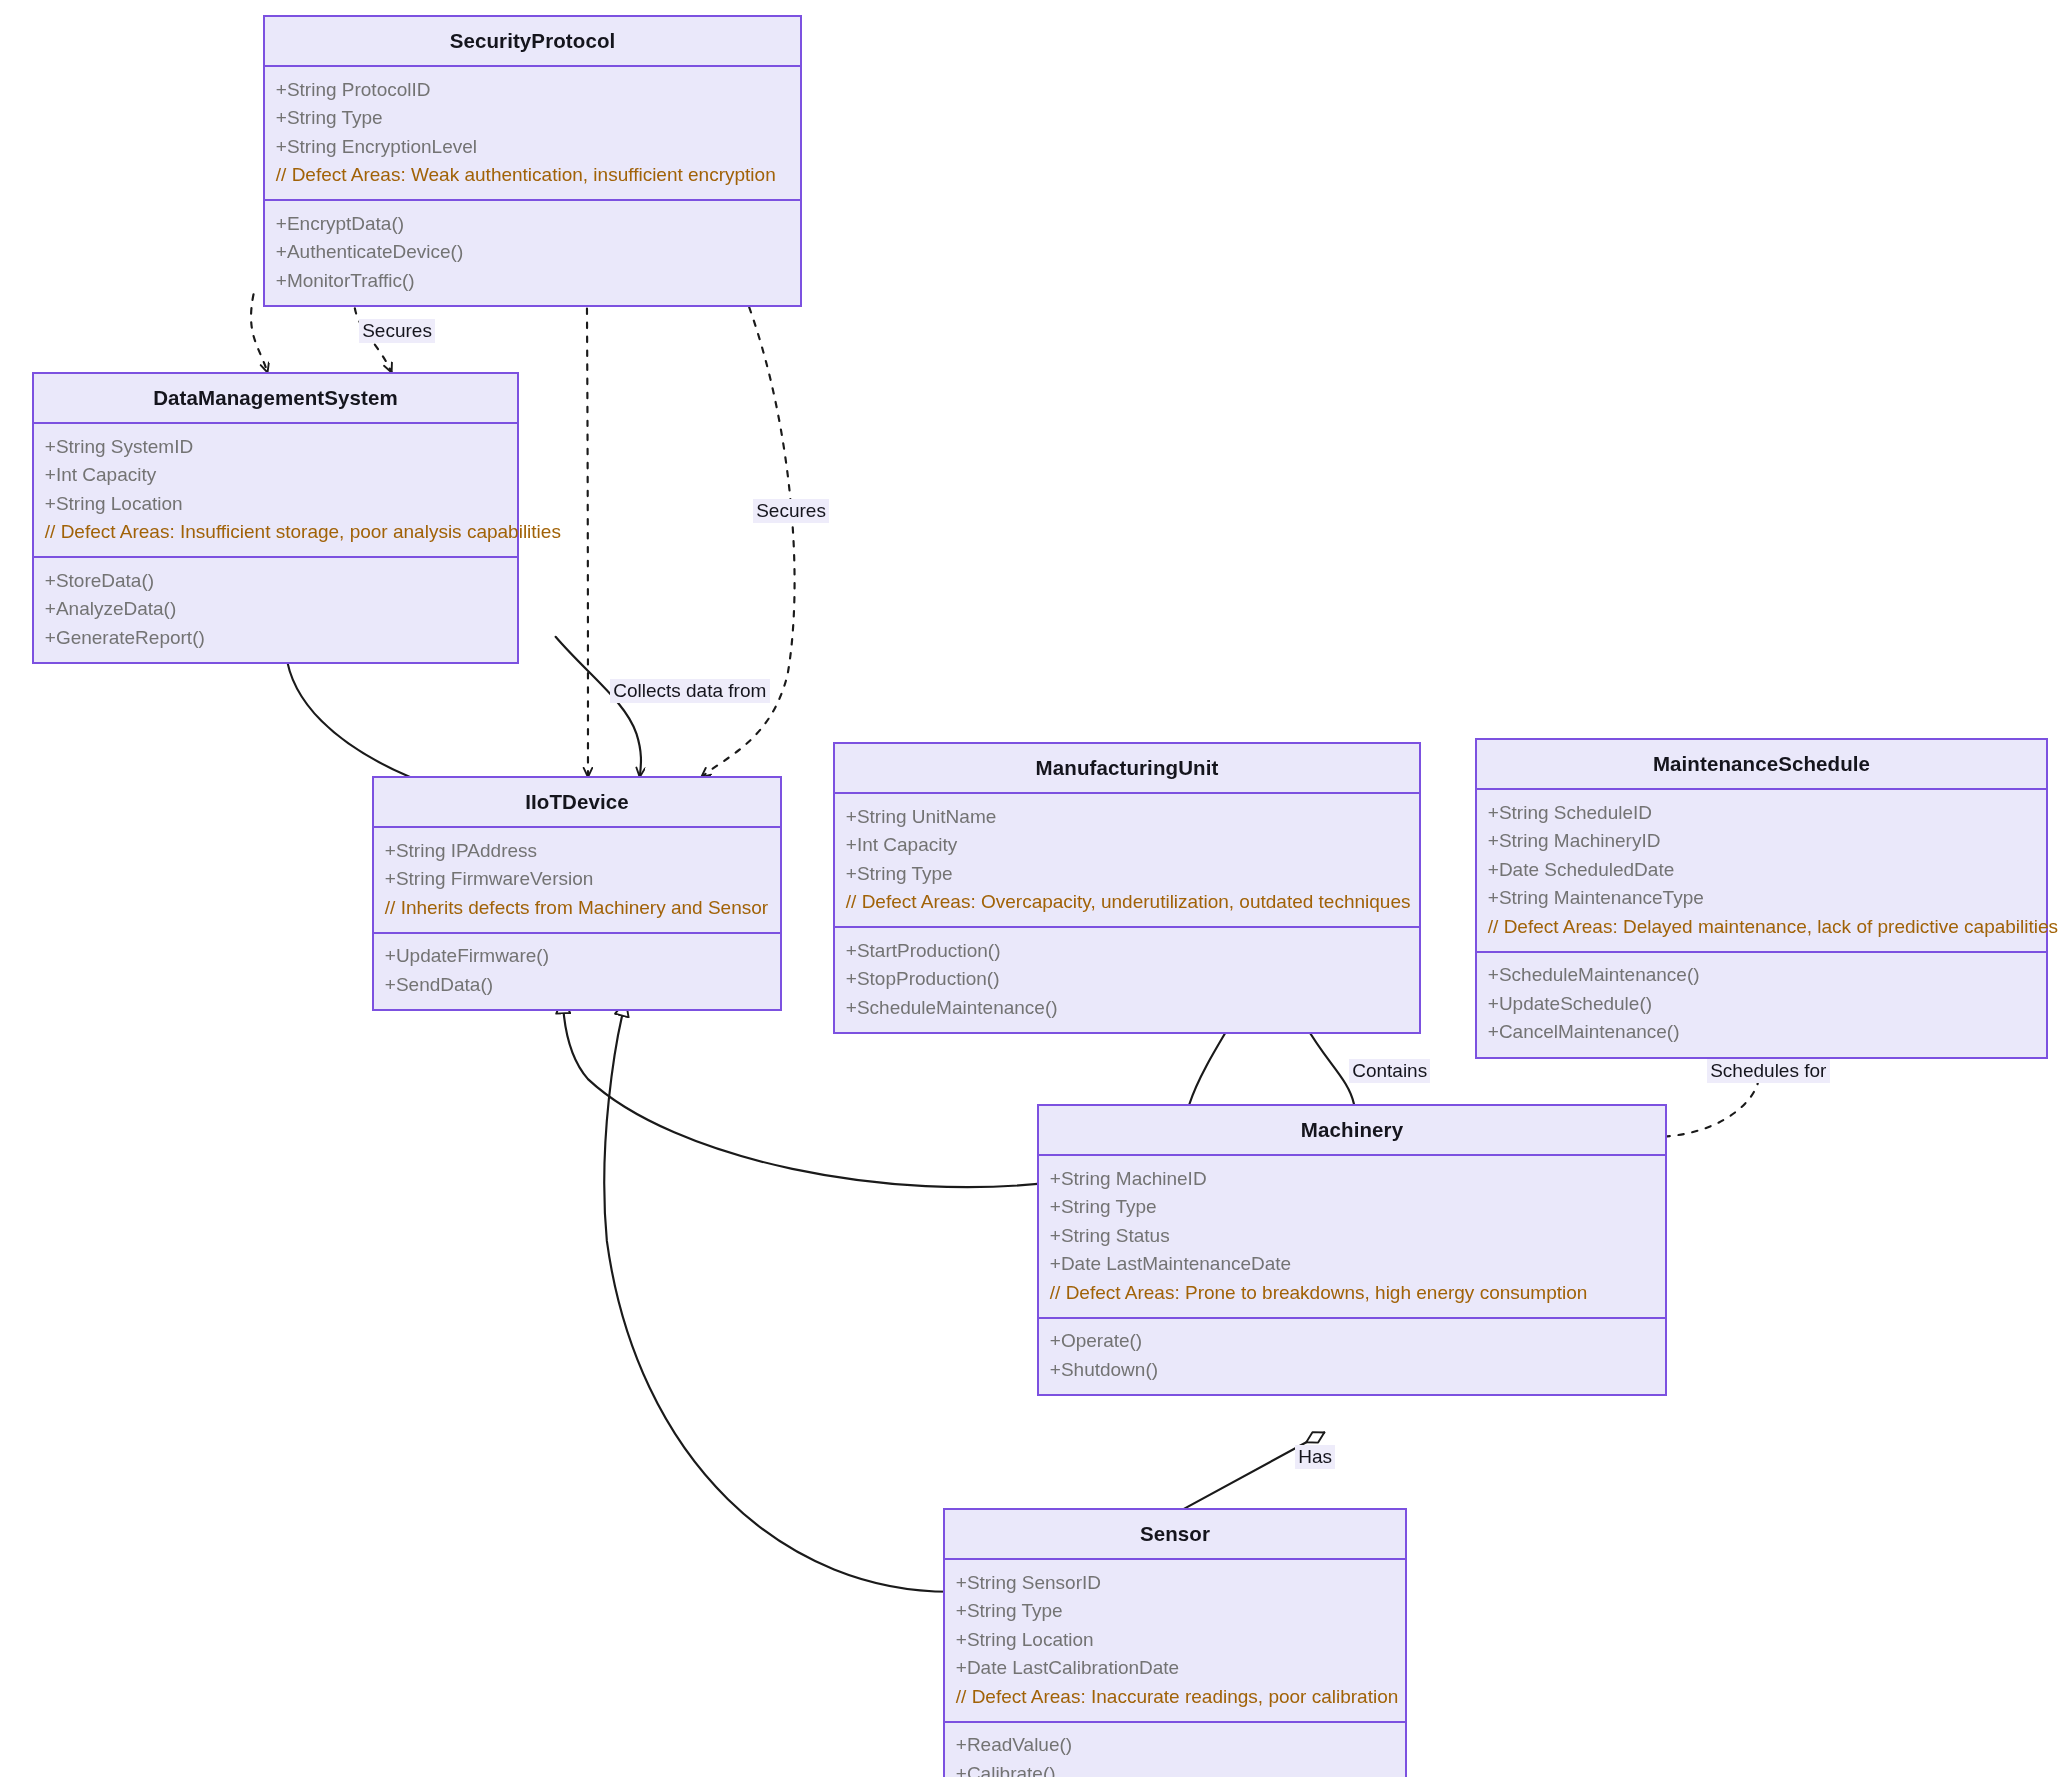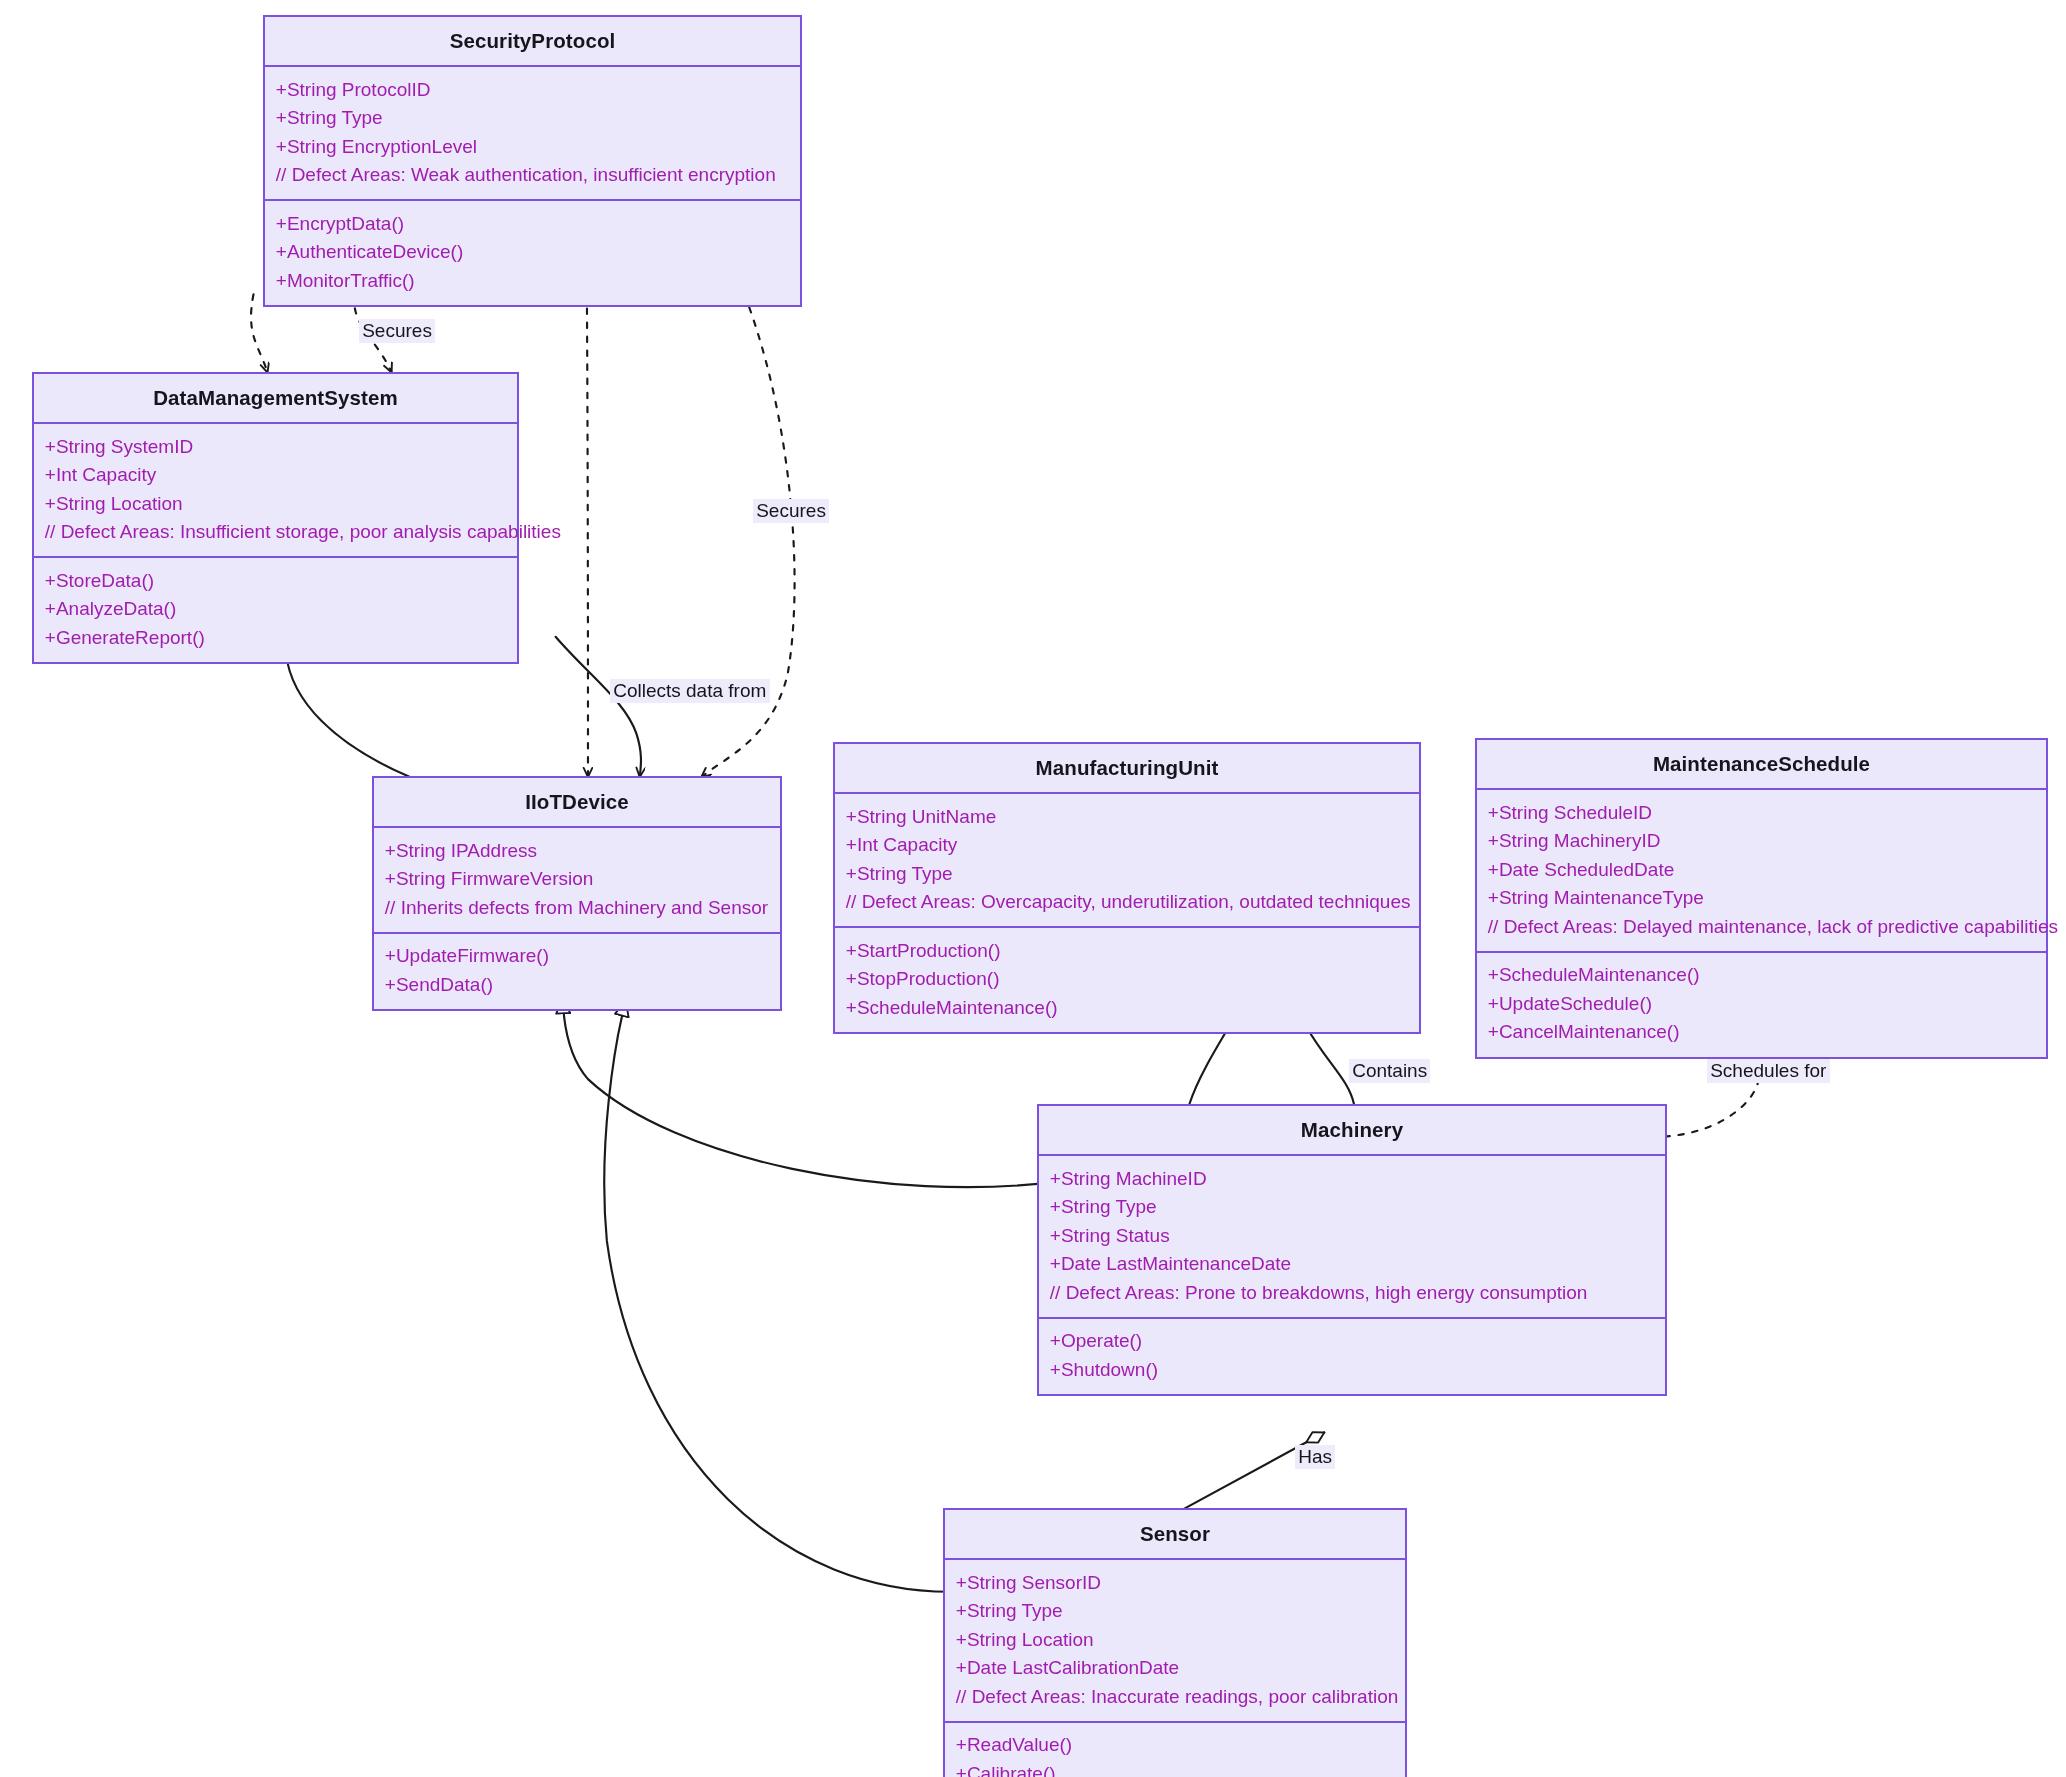--- a/index.html
+++ b/index.html
@@ -47,25 +47,25 @@
     box-sizing: border-box;
     padding: 8.6px 10.8px 9.7px 10.8px;
     background: #eae8fa;
   }
   .uml-compartment + .uml-compartment {
     border-top: 2.7px solid #7c51e0;
   }
   .uml-row {
     font-size: 19px;
     line-height: 1.5;
-    color: #a21caf;
+    color: #737373;
     white-space: nowrap;
   }
   .uml-row.comment {
-    color: #a21caf;
+    color: #a16207;
   }
   .edge-label {
     position: absolute;
     font-size: 19px;
     color: #15151d;
     background: #eeecfa;
     padding: 1.1px 3.2px;
     white-space: nowrap;
     z-index: 6;
   }

